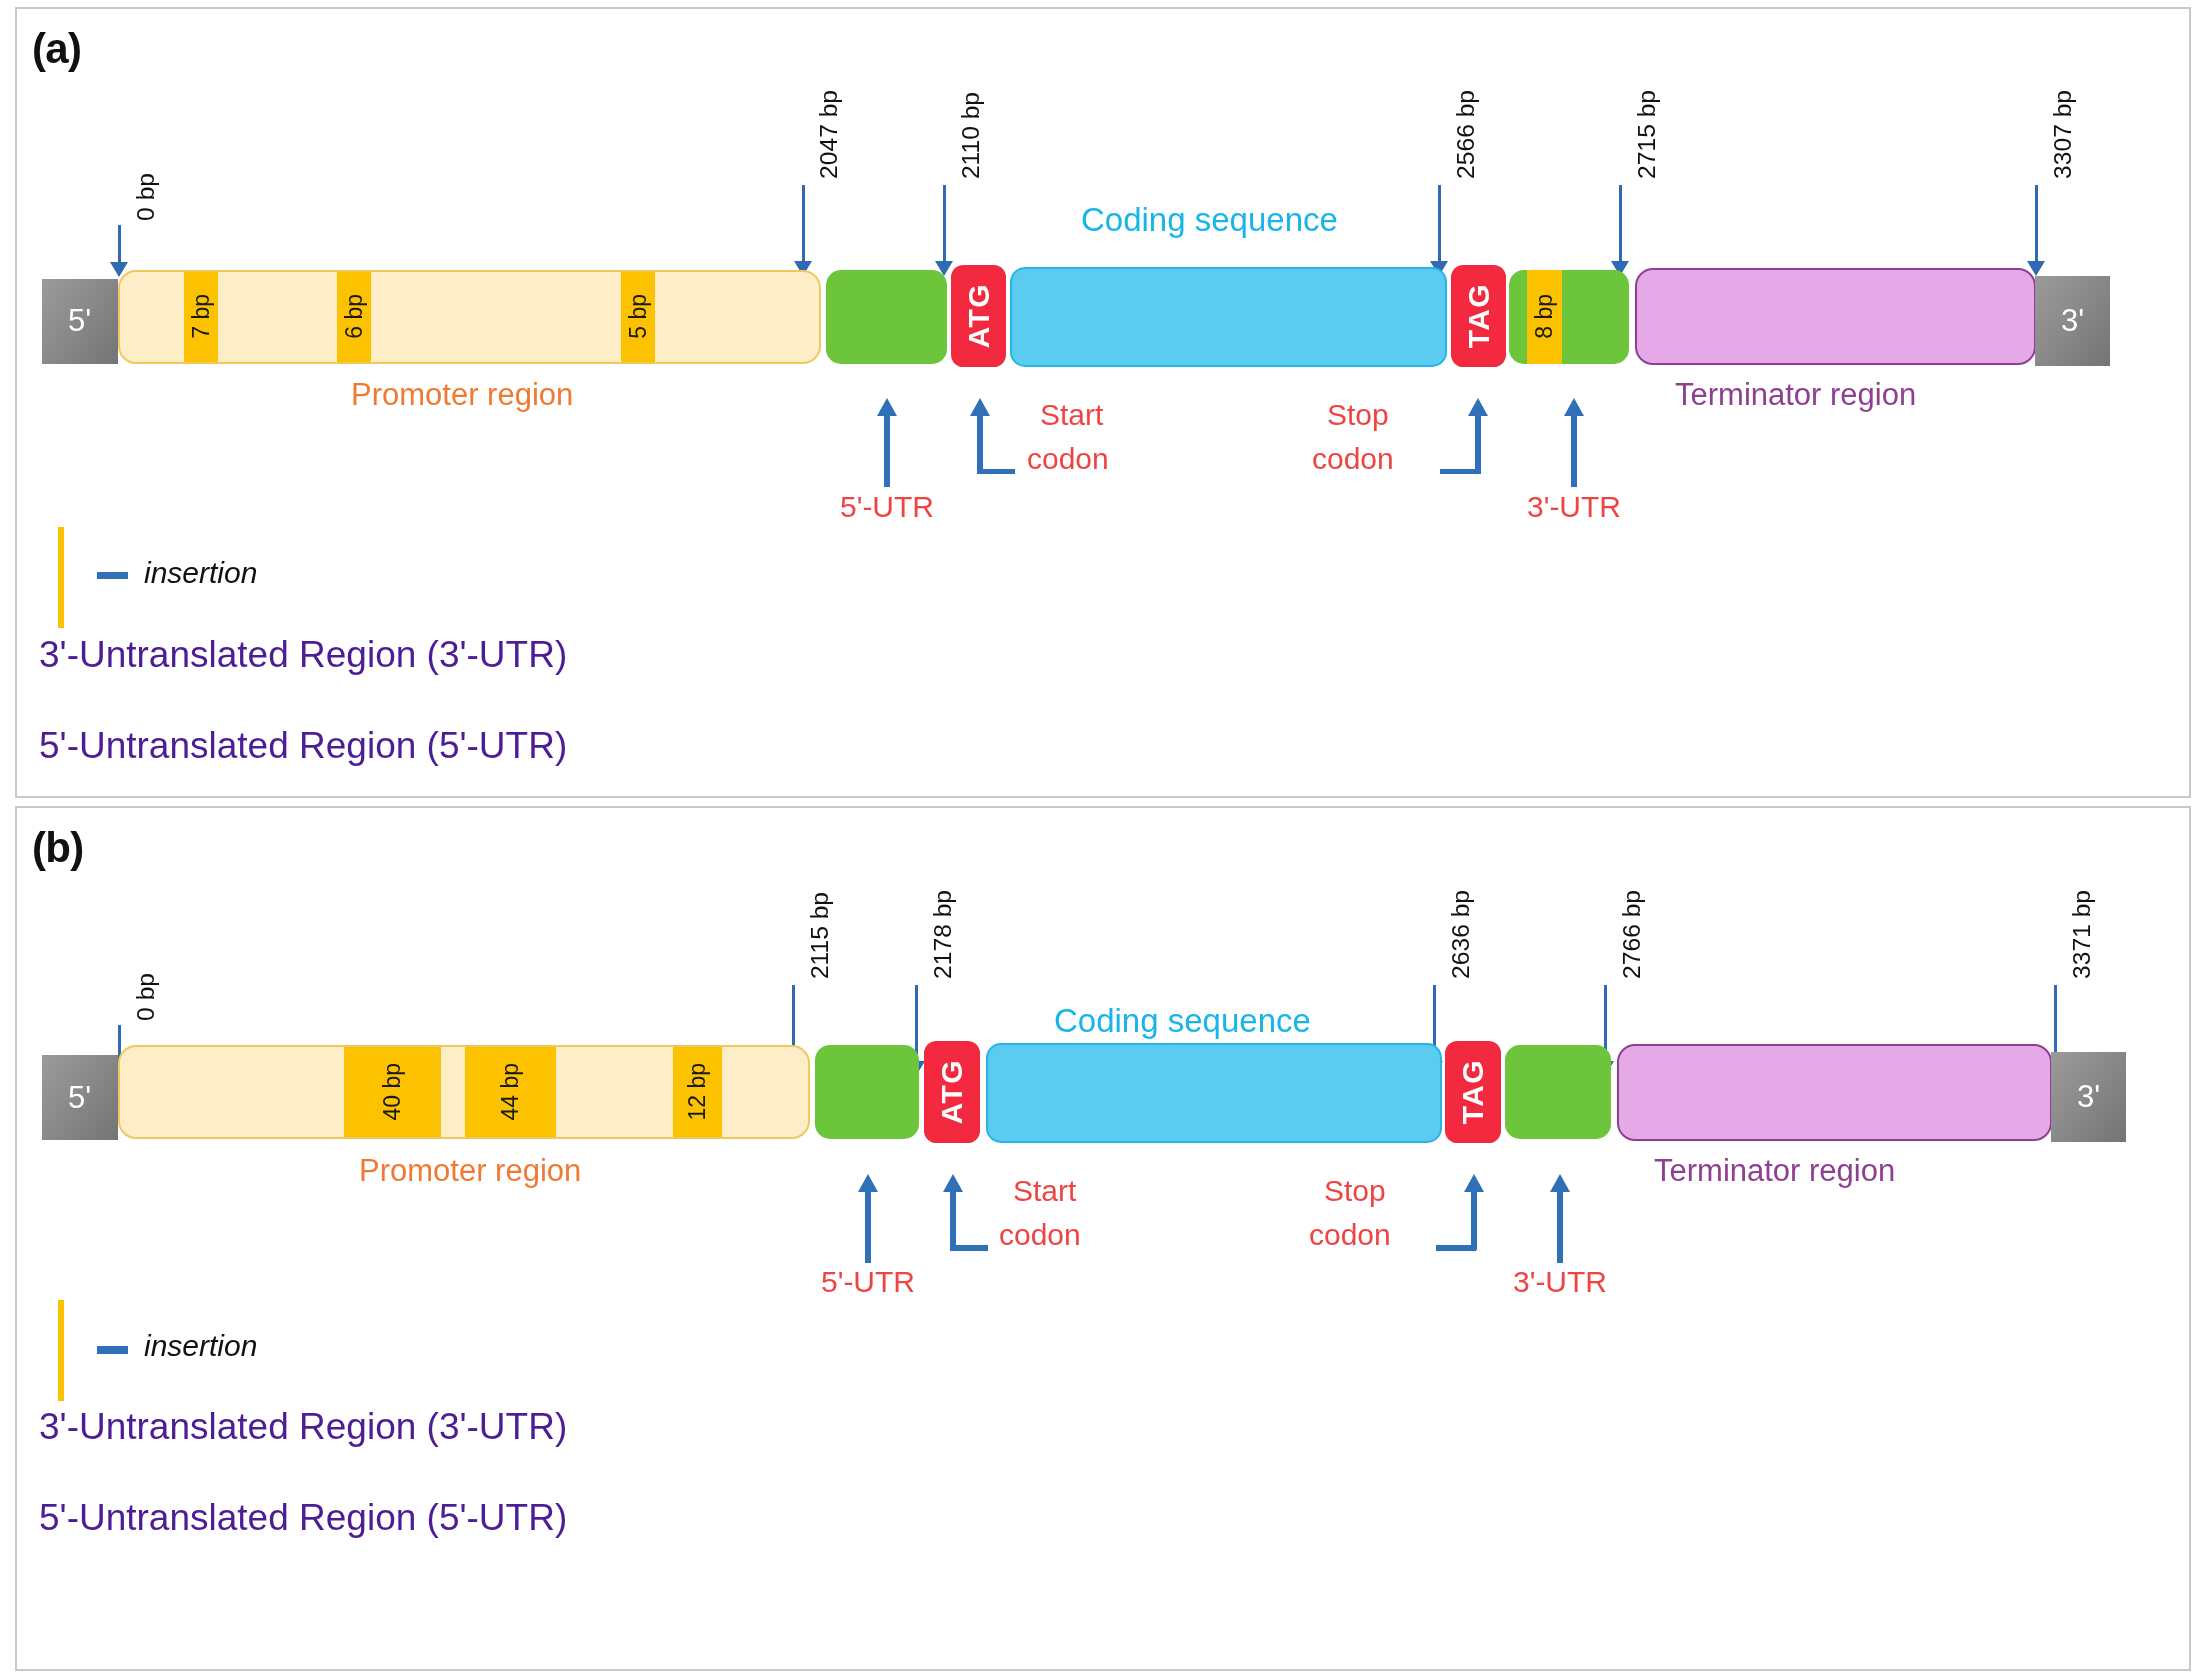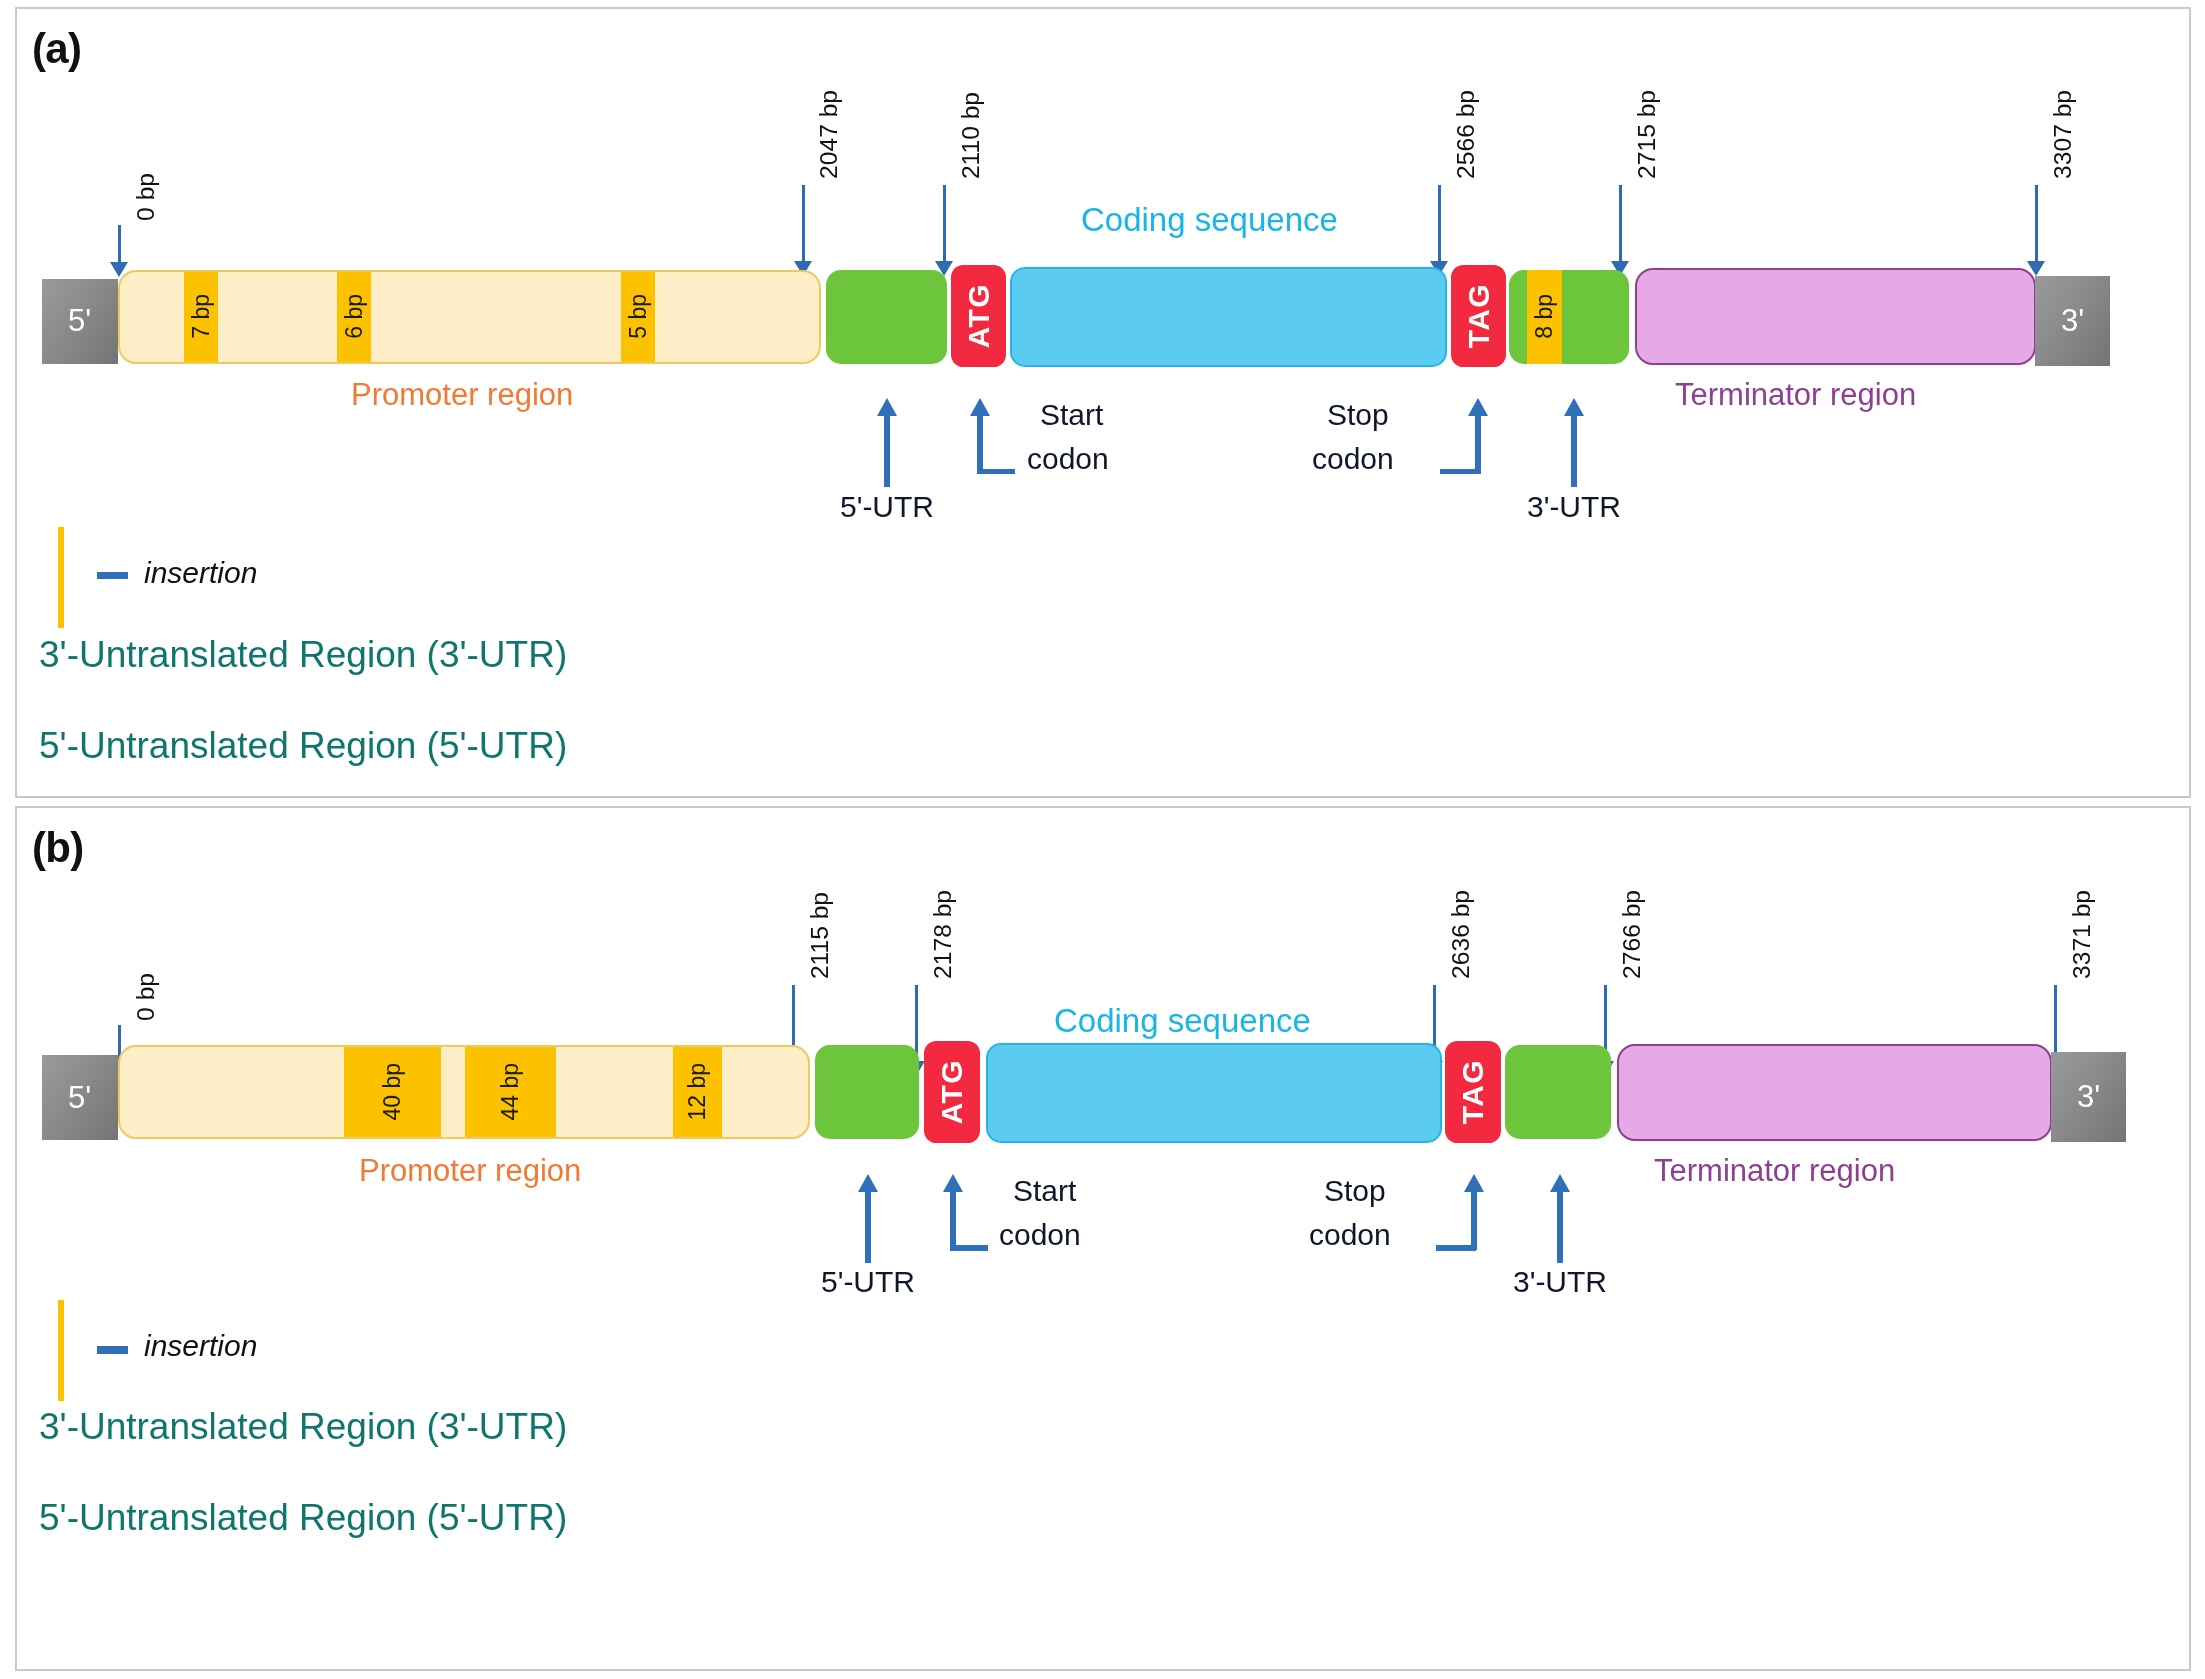--- a/index.html
+++ b/index.html
@@ -39,31 +39,31 @@
                     border-left:9px solid transparent;border-right:9px solid transparent;
                     border-top:15px solid #2f6bb3;}
 
   .up-arrow{position:absolute;width:0;}
   .up-arrow .shaft{position:absolute;left:-2.7px;bottom:0;width:5.5px;background:#3070b8;}
   .up-arrow .head{position:absolute;left:-10.2px;top:0;width:0;height:0;
                   border-left:10.2px solid transparent;border-right:10.2px solid transparent;
                   border-bottom:18px solid #3070b8;}
   .elbow{position:absolute;height:5.5px;background:#3070b8;}
 
-  .anno{position:absolute;font-size:30px;color:#0f172a;line-height:1.08;white-space:nowrap;}
+  .anno{position:absolute;font-size:30px;color:#ef4444;line-height:1.08;white-space:nowrap;}
   .anno.center{transform:translateX(-50%);text-align:center;}
   .region-label{position:absolute;font-size:31px;white-space:nowrap;}
   .promoter-label{color:#f07a33;}
   .terminator-label{color:#8e3f91;}
   .cds-label{color:#18b5e8;font-size:33px;}
 
   .legend-bar{position:absolute;width:6.1px;background:#fcc200;}
   .legend-dash{position:absolute;width:31px;height:7.5px;background:#3070b8;}
   .legend-text{position:absolute;font-size:30px;color:#111;white-space:nowrap;font-style:italic;}
-  .footnote{position:absolute;font-size:37px;color:#0f766e;white-space:nowrap;}
+  .footnote{position:absolute;font-size:37px;color:#4c1d95;white-space:nowrap;}
 </style>
 </head>
 <body>
 
 <div id="root">
 
   <div class="panel" id="panel-a">
 
     <span class="panel-tag" style="left:15px;top:16.4px;">(a)</span>
 

